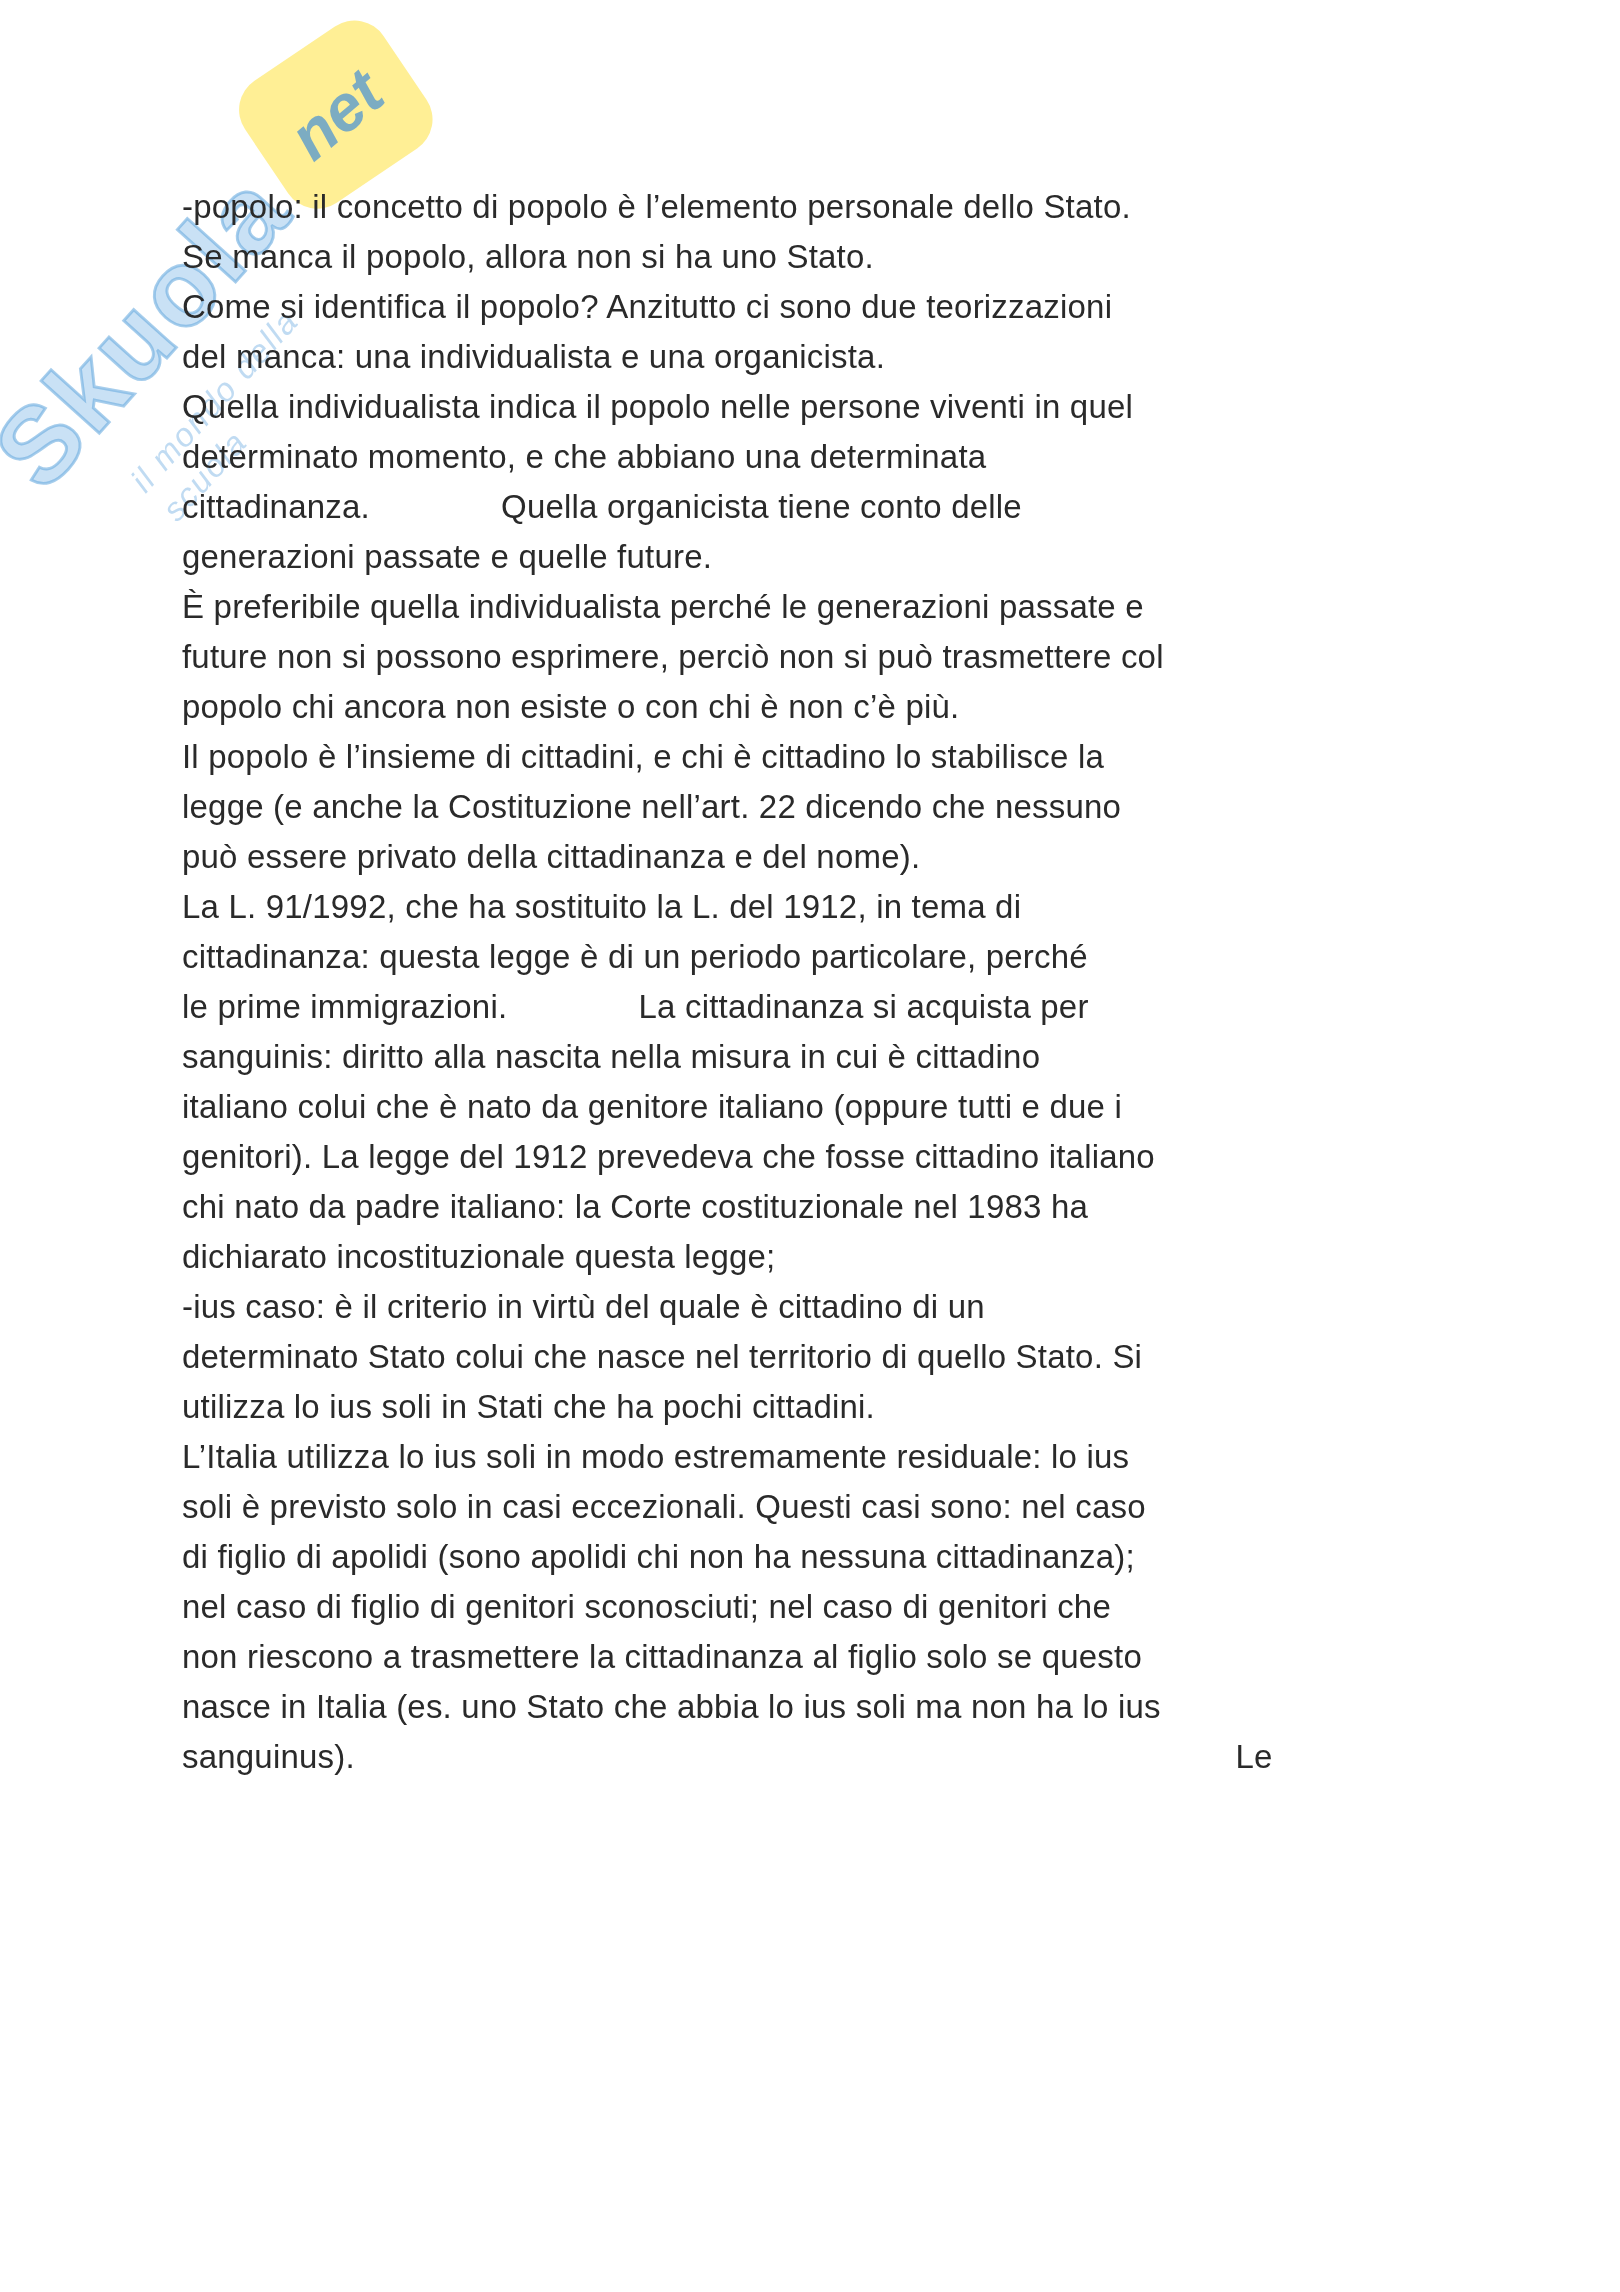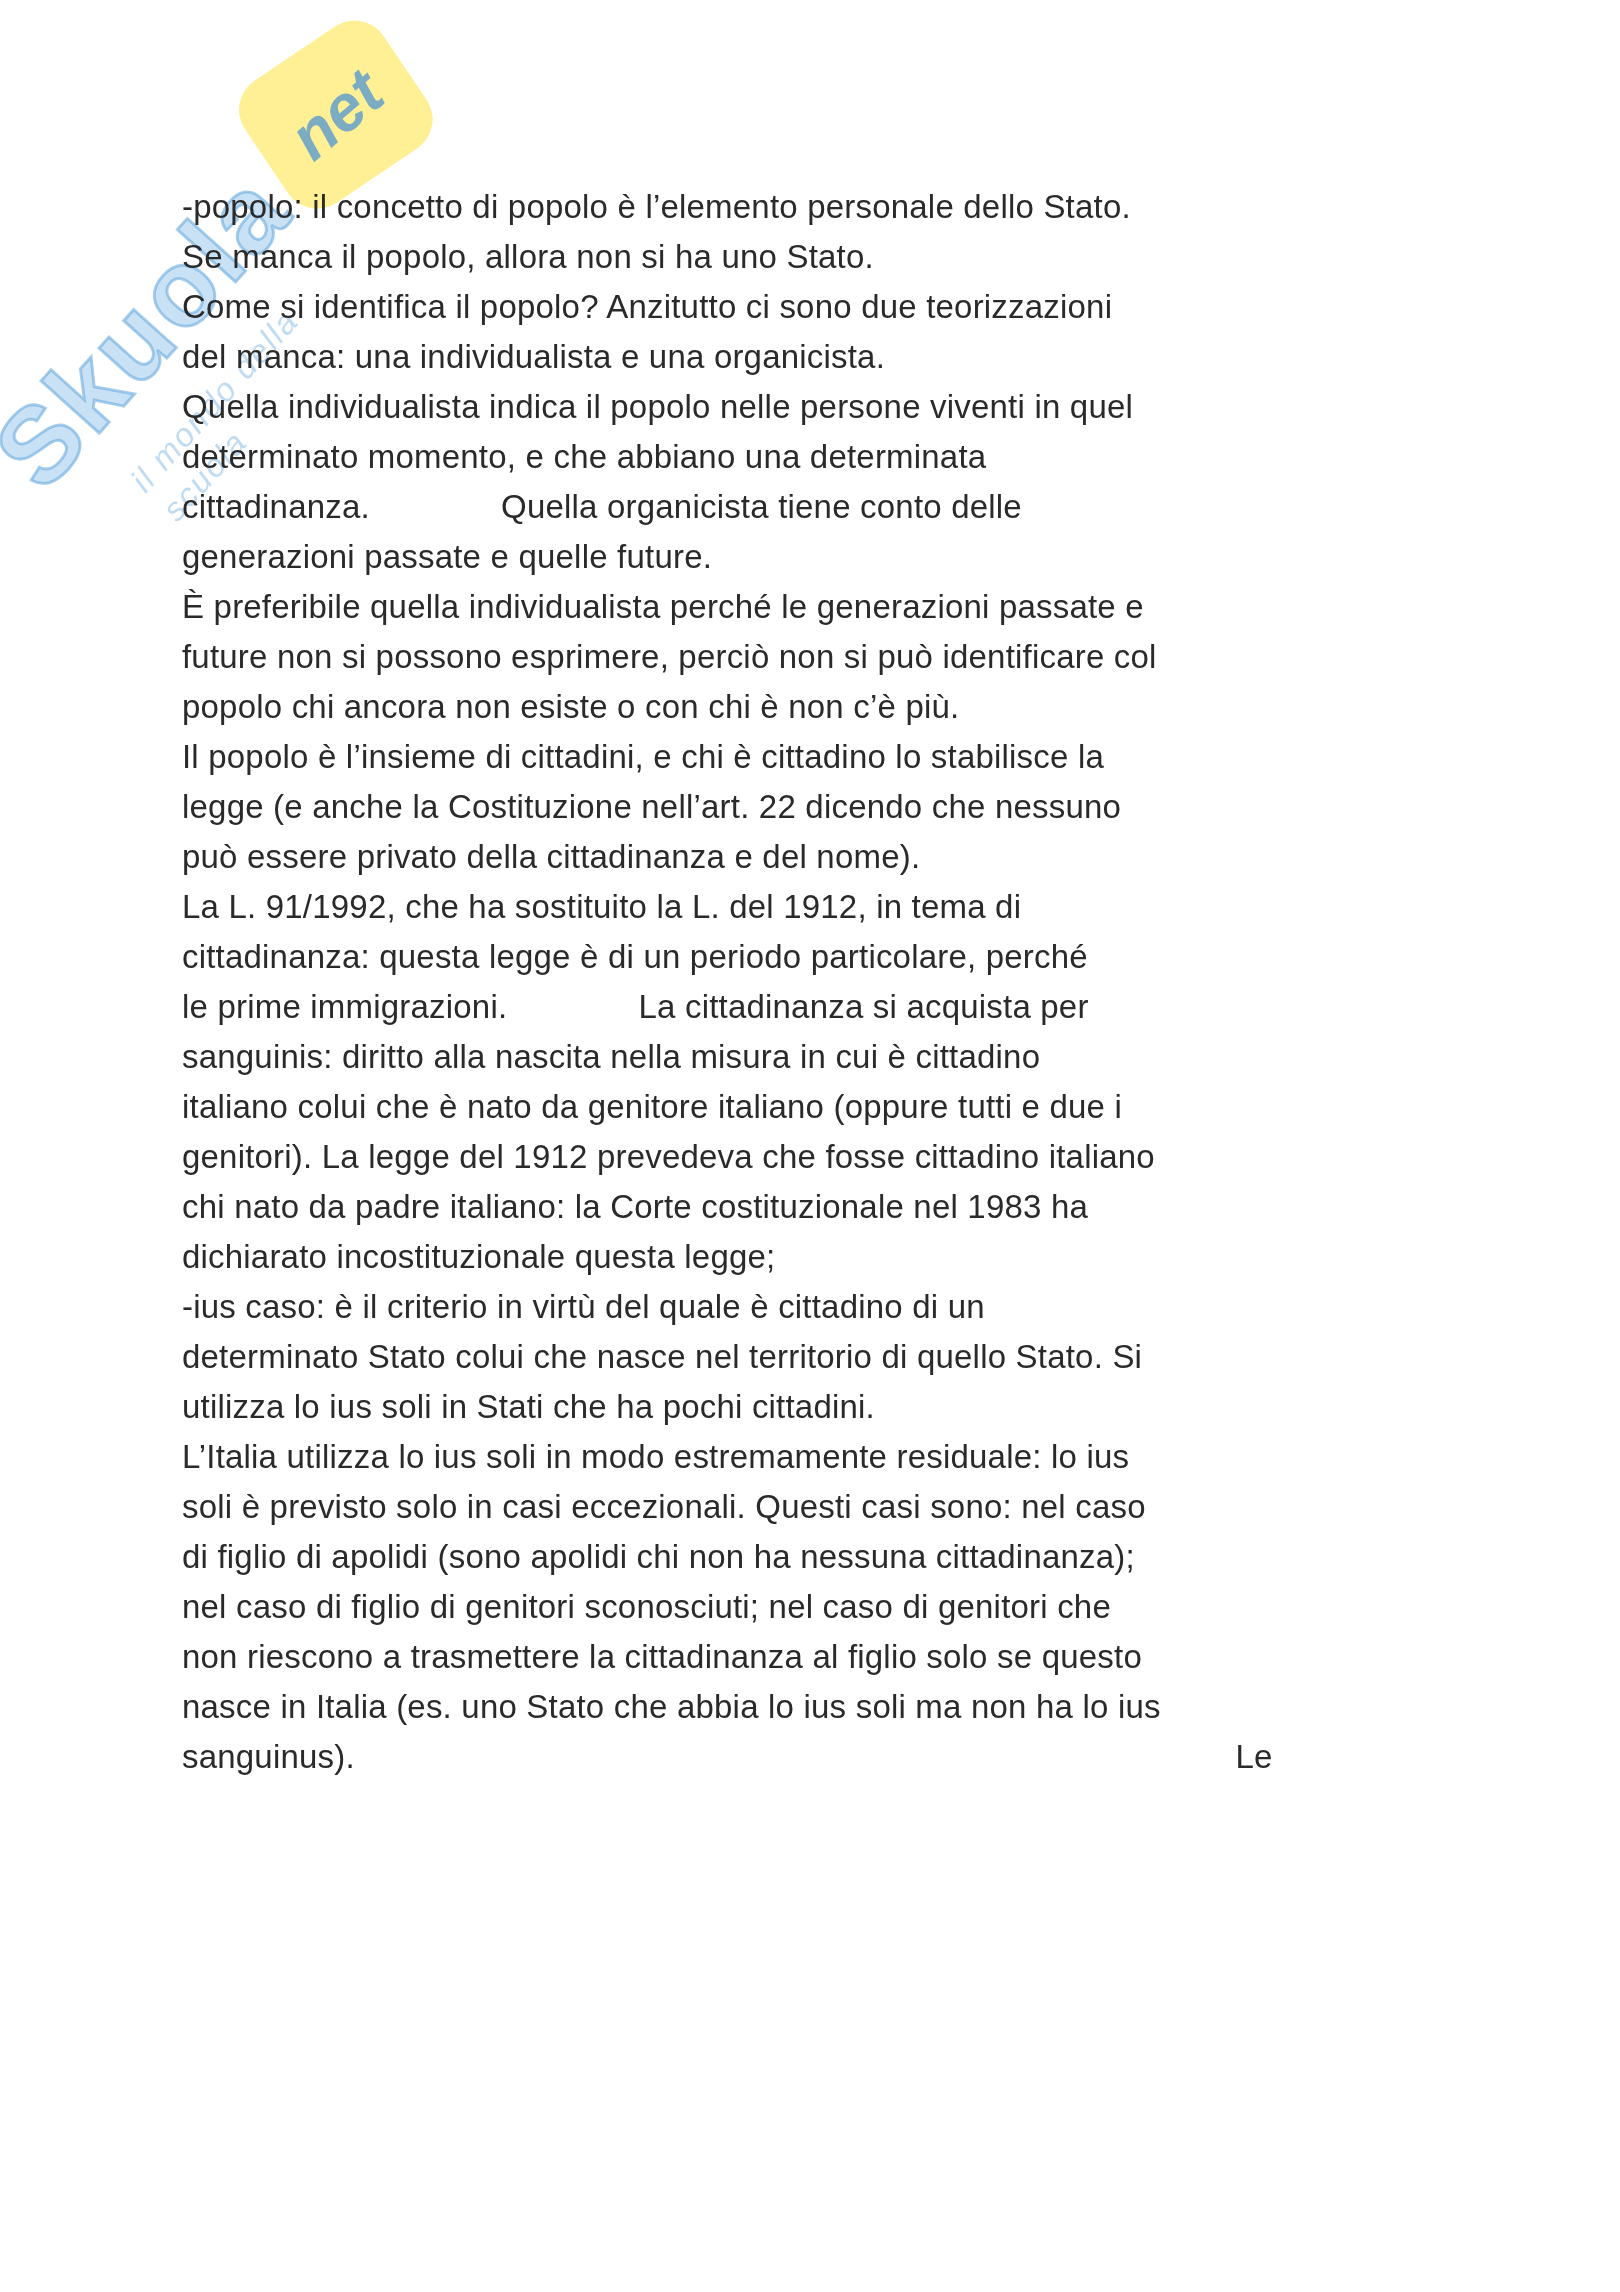--- a/index.html
+++ b/index.html
@@ -101,21 +101,21 @@
 <div class="doc-text">
     <div class="doc-line">-popolo: il concetto di popolo è l’elemento personale dello Stato.</div>
     <div class="doc-line">Se manca il popolo, allora non si ha uno Stato.</div>
     <div class="doc-line">Come si identifica il popolo? Anzitutto ci sono due teorizzazioni</div>
     <div class="doc-line">del manca: una individualista e una organicista.</div>
     <div class="doc-line">Quella individualista indica il popolo nelle persone viventi in quel</div>
     <div class="doc-line">determinato momento, e che abbiano una determinata</div>
     <div class="doc-line">cittadinanza.              Quella organicista tiene conto delle</div>
     <div class="doc-line">generazioni passate e quelle future.</div>
     <div class="doc-line">È preferibile quella individualista perché le generazioni passate e</div>
-    <div class="doc-line">future non si possono esprimere, perciò non si può identificare col</div>
+    <div class="doc-line">future non si possono esprimere, perciò non si può trasmettere col</div>
     <div class="doc-line">popolo chi ancora non esiste o con chi è non c’è più.</div>
     <div class="doc-line">Il popolo è l’insieme di cittadini, e chi è cittadino lo stabilisce la</div>
     <div class="doc-line">legge (e anche la Costituzione nell’art. 22 dicendo che nessuno</div>
     <div class="doc-line">può essere privato della cittadinanza e del nome).</div>
     <div class="doc-line">La L. 91/1992, che ha sostituito la L. del 1912, in tema di</div>
     <div class="doc-line">cittadinanza: questa legge è di un periodo particolare, perché</div>
     <div class="doc-line">le prime immigrazioni.              La cittadinanza si acquista per</div>
     <div class="doc-line">sanguinis: diritto alla nascita nella misura in cui è cittadino</div>
     <div class="doc-line">italiano colui che è nato da genitore italiano (oppure tutti e due i</div>
     <div class="doc-line">genitori). La legge del 1912 prevedeva che fosse cittadino italiano</div>

